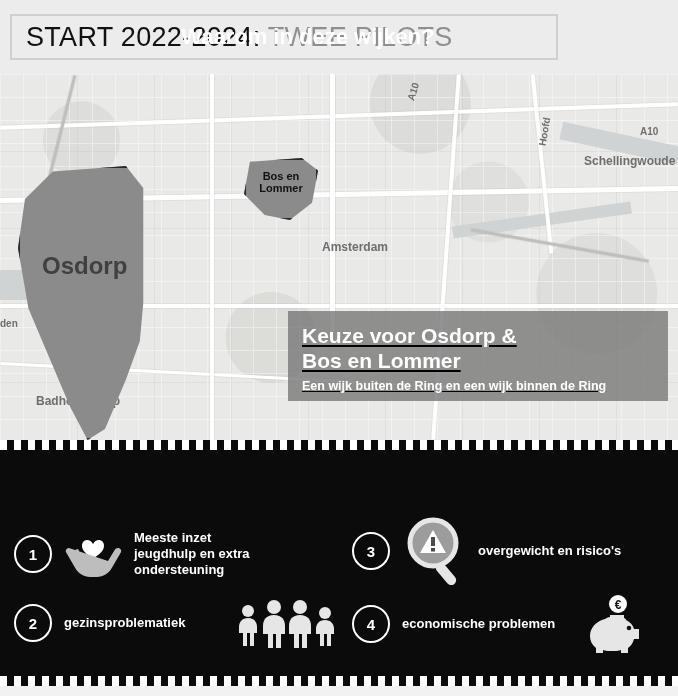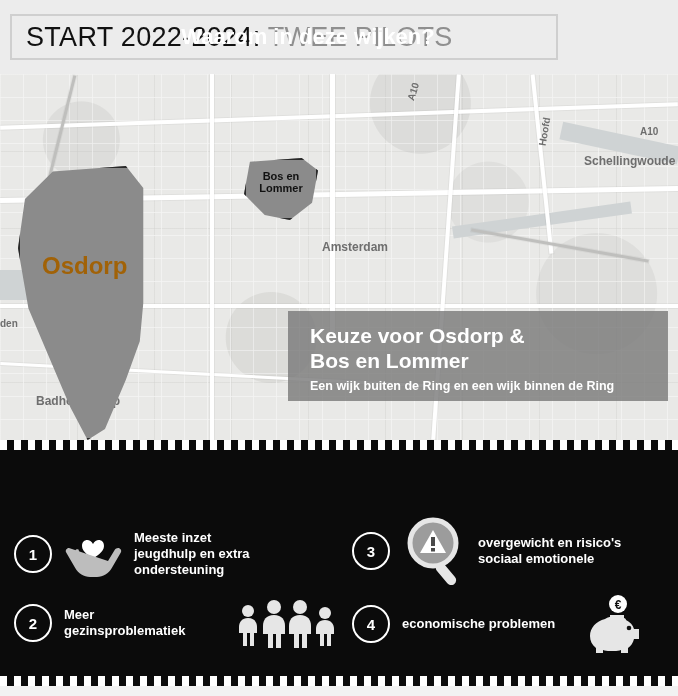--- a/index.html
+++ b/index.html
@@ -114,21 +114,21 @@
     width: 170px; height: 270px;
     background: #8b8b8b;
     border: 2px solid #2a2a2a;
     clip-path: polygon(20% 2%, 62% 0%, 72% 8%, 72% 50%, 70% 64%, 62% 78%, 50% 96%, 40% 100%, 30% 88%, 18% 70%, 6% 52%, 0% 30%, 4% 12%);
   }
   .label-osdorp {
     position: absolute;
     left: 42px; top: 178px;
     font-size: 24px;
     font-weight: bold;
-    color: #a16207;
+    color: #404040;
   }
 
   
   .poly-bel {
     position: absolute;
     left: 244px; top: 84px;
     width: 70px; height: 58px;
     background: #8b8b8b;
     border: 2px solid #2a2a2a;
     clip-path: polygon(8% 6%, 78% 0%, 100% 20%, 92% 72%, 62% 100%, 28% 92%, 0% 58%);
@@ -144,22 +144,23 @@
     color: #111111;
   }
 
   
   .callout {
     position: absolute;
     left: 288px; top: 237px;
     width: 380px;
     height: 90px;
     background: rgba(120,120,120,0.80);
-    padding: 12px 0 0 22px;
+    padding: 12px 0 0 14px;
     box-sizing: border-box;
+    text-decoration: underline;
   }
   .callout-title {
     color: #ffffff;
     font-size: 21px;
     font-weight: bold;
     line-height: 25px;
   }
   .callout-sub {
     color: #ffffff;
     font-size: 12.5px;
@@ -320,21 +321,20 @@
     <div class="item-text">
       <div>Meeste inzet</div>
       <div>jeugdhulp en extra</div>
       <div>ondersteuning</div>
     </div>
   </div>
 
   <div class="item item2">
     <div class="num-circle">2</div>
     <div class="item-text">
-      <div>Meer</div>
       <div>gezinsproblematiek</div>
     </div>
     <div class="icon-box">
       <svg width="108" height="52" viewBox="0 0 108 52" aria-hidden="true">
 
         <circle cx="16" cy="14" r="6" fill="#e6e6e6"></circle>
         <path d="M16 21c-6 0-9 4-9 9v6h18v-6c0-5-3-9-9-9z" fill="#e6e6e6"></path>
         <rect x="11" y="35" width="4" height="14" fill="#e6e6e6"></rect>
         <rect x="18" y="35" width="4" height="14" fill="#e6e6e6"></rect>
 
@@ -362,21 +362,20 @@
       <svg width="74" height="68" viewBox="0 0 74 68" aria-hidden="true">
         <circle cx="36" cy="26" r="23" fill="#9c9c9c" stroke="#e6e6e6" stroke-width="5"></circle>
         <path d="M36 13 L49 36 H23 Z" fill="#ffffff"></path>
         <rect x="34" y="20" width="4" height="9" fill="#4a4a4a"></rect>
         <rect x="34" y="31" width="4" height="3.5" fill="#4a4a4a"></rect>
         <rect x="44" y="44" width="10" height="26" rx="5" fill="#e6e6e6" transform="rotate(-40 49 57)"></rect>
       </svg>
     </div>
     <div class="item-text">
       <div>overgewicht en risico's</div>
-      <div>sociaal emotionele</div>
     </div>
   </div>
 
   <div class="item item4">
     <div class="num-circle">4</div>
     <div class="item-text">
       <div>economische problemen</div>
     </div>
     <div class="icon-box">
       <svg width="70" height="58" viewBox="0 0 70 58" aria-hidden="true">

